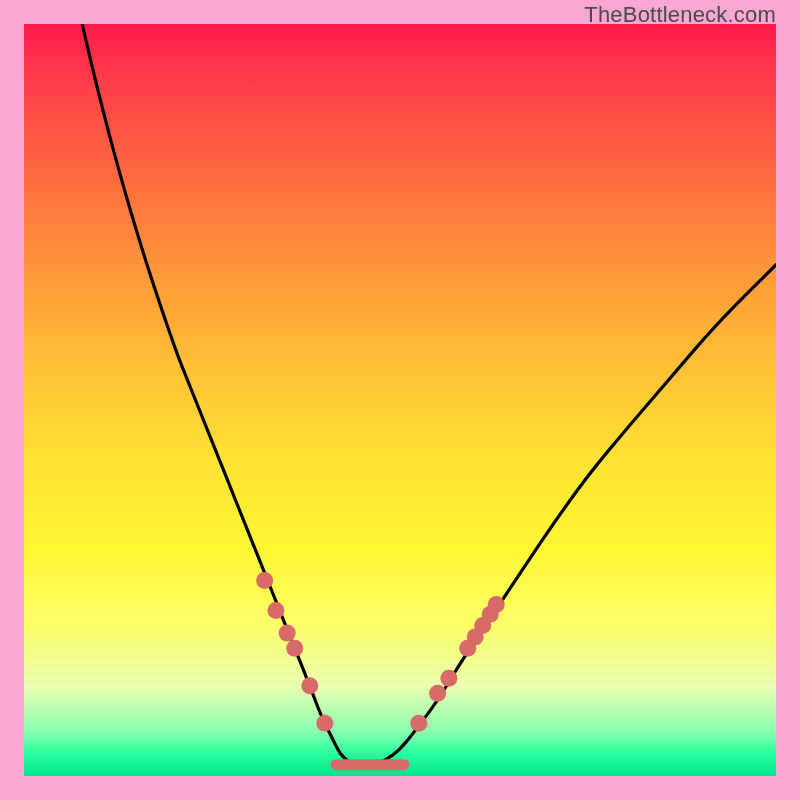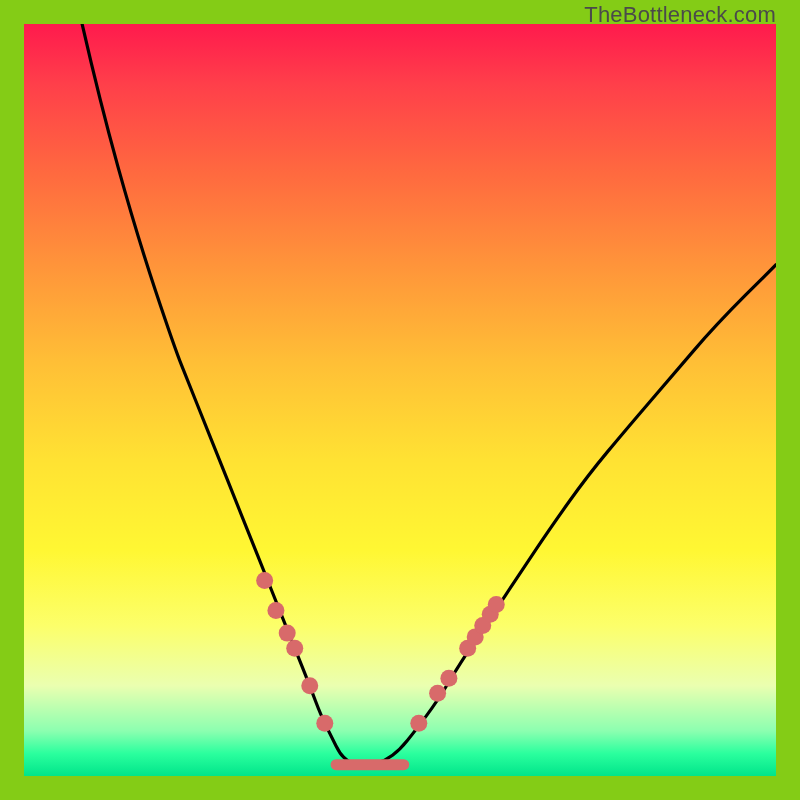--- a/index.html
+++ b/index.html
@@ -10,21 +10,21 @@
     background: #000;
     overflow: hidden;
     font-family: Arial, Helvetica, sans-serif;
   }
   .frame {
     position: absolute;
     top: 0;
     left: 0;
     width: 800px;
     height: 800px;
-    background: #84cc16;
+    background: #f9a8d4;
   }
   .plot {
     position: absolute;
     top: 24px;
     left: 24px;
     width: 752px;
     height: 752px;
     overflow: hidden;
   }
   .gradient {

